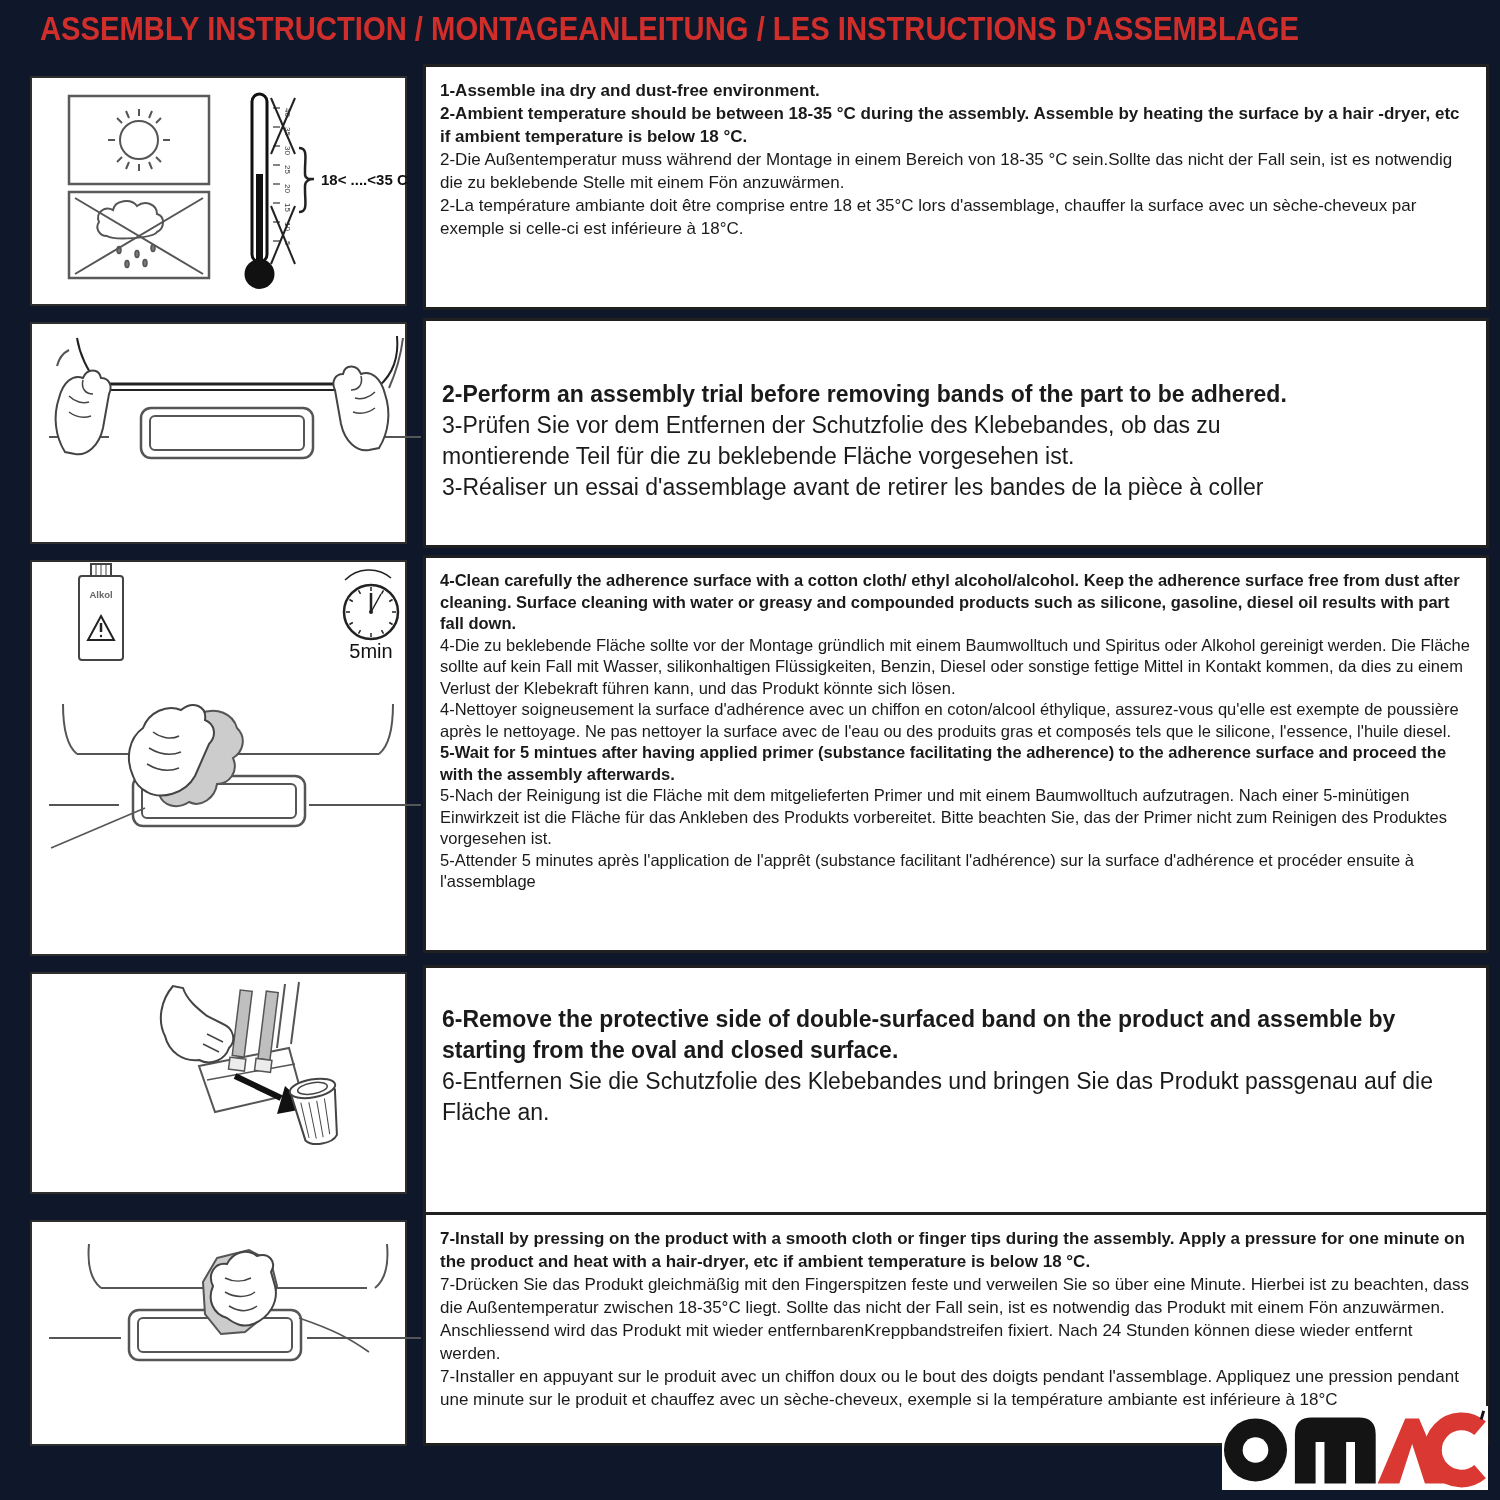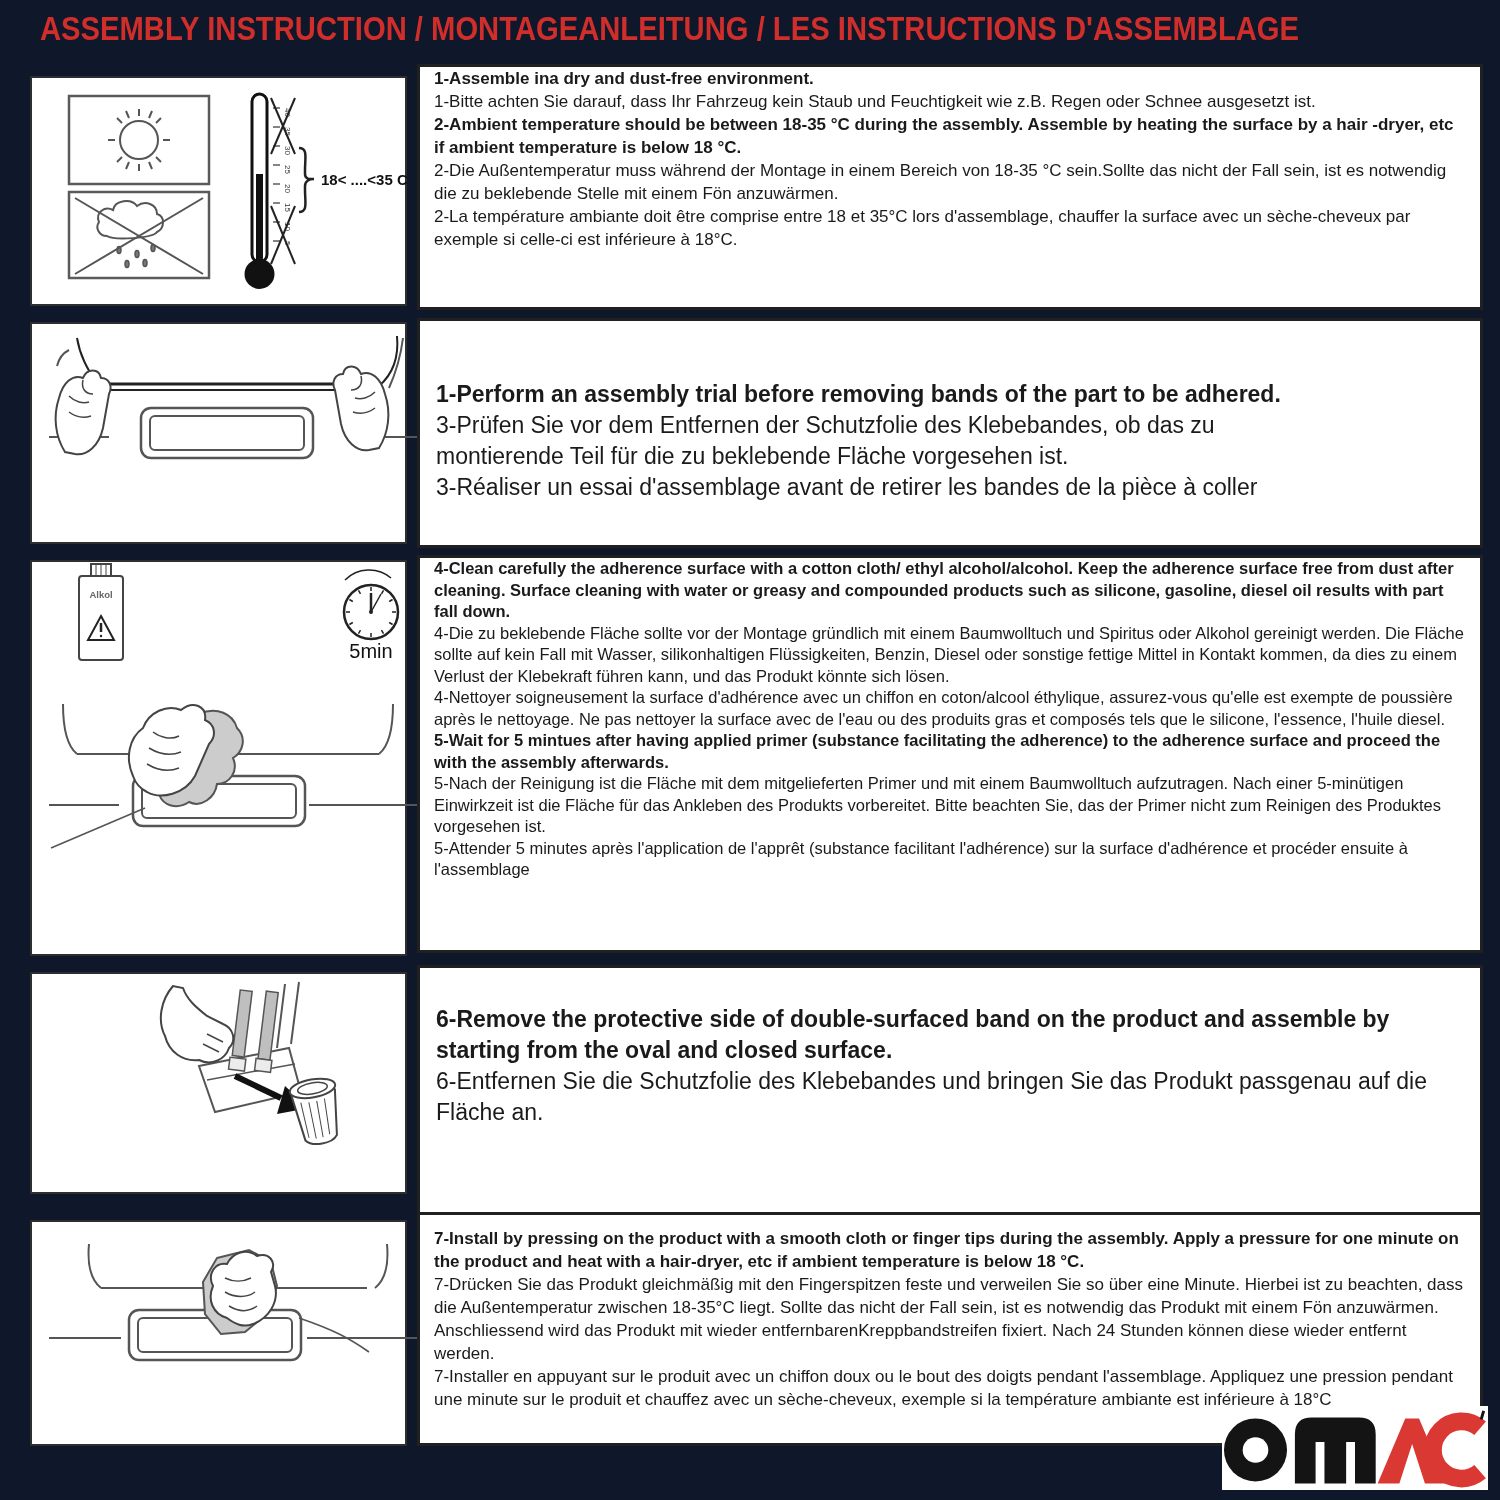--- a/index.html
+++ b/index.html
@@ -7,21 +7,21 @@
     position:relative;width:1500px;height:1500px;background:#0f172a;
     font-family:"Liberation Sans",sans-serif;color:#1a1a1a;overflow:hidden;
   }
   .doc-title{
     position:absolute;left:40px;top:10px;font-size:33px;font-weight:700;
     color:#cf2e2b;white-space:nowrap;letter-spacing:0px;
     transform:scaleX(0.885);transform-origin:left top;
   }
   .panel{position:absolute;background:#fff;border:3px solid #202020;box-sizing:border-box;}
   .panel--left{border-width:2.5px;border-color:#2e2e2e;padding-left:17px;}
-  .txt{padding:0 14px;}
+  .txt{padding:12px 14px;margin-left:6px;}
   .txt p{margin:0;padding:0;}
   .b{font-weight:700;}
   .t-sm{font-size:17px;line-height:23px;}
   .t-xs{font-size:16.5px;line-height:21.5px;}
   .t-lg{font-size:23px;line-height:31px;}
   .gap{margin-top:22px;}
   .gap-xs{margin-top:21px;}
   .pad-r2{padding-top:58px;padding-left:16px;}
   .pad-r4{padding-top:36px;padding-left:16px;}
   .pad-r5{padding-top:12px;}
@@ -100,21 +100,20 @@
             <line x1="246" y1="128" x2="222" y2="186"></line>
         </g>
         <path d="M250,70 C259,70 256,80 256,92 L256,96 C256,102 262,101 265,101 C262,101 256,102 256,108 L256,112 C256,124 259,134 250,134" fill="none" stroke="#222" stroke-width="2.5"></path>
         <text x="272" y="107" font-size="15" font-weight="bold" fill="#111">18&lt; ....&lt;35 C</text>
       </g>
     </svg>
   </div>
 
   <div class="panel txt t-sm" style="left:417px;top:64px;width:1066px;height:246px;">
     <p class="b">1-Assemble ina dry and dust-free environment.</p>
-    <p>1-Bitte achten Sie darauf, dass Ihr Fahrzeug kein Staub und Feuchtigkeit wie z.B. Regen oder Schnee ausgesetzt ist.</p>
     <p class="b gap">2-Ambient temperature should be between 18-35 °C  during the assembly. Assemble by heating the surface by a hair -dryer, etc if ambient temperature is below 18 °C.</p>
     <p>2-Die Außentemperatur muss während der Montage in einem Bereich von 18-35 °C  sein.Sollte das nicht der Fall sein, ist es notwendig die zu beklebende Stelle mit einem Fön anzuwärmen.</p>
     <p>2-La température ambiante doit être comprise entre 18 et 35°C lors d'assemblage, chauffer la surface avec un sèche-cheveux par exemple si celle-ci est inférieure à 18°C.</p>
   </div>
 
   <div class="panel panel--left" style="left:30px;top:322px;width:377px;height:222px;">
     <svg viewBox="0 0 372 217" width="372" height="217">
       <path d="M8,42 C10,34 14,29 20,26" fill="none" stroke="#555" stroke-width="2"></path>
       <path d="M340,64 C348,46 352,30 354,14" fill="none" stroke="#555" stroke-width="2"></path>
       <line x1="0" y1="113" x2="60" y2="113" stroke="#555" stroke-width="2"></line>
@@ -138,21 +137,21 @@
       <g stroke="#444" stroke-width="2" fill="#fff">
         <path d="M330,124 C340,108 342,88 336,70 C332,54 322,46 312,50 C308,40 296,40 294,50 C286,50 282,58 286,66 L292,100 C296,118 308,128 320,126 Z"></path>
         <path d="M326,68 C320,74 312,76 306,74" fill="none" stroke-width="1.5"></path>
         <path d="M326,84 C318,90 310,90 304,88" fill="none" stroke-width="1.5"></path>
         <path d="M312,52 C314,60 310,66 302,66" fill="none" stroke-width="1.5"></path>
       </g>
     </svg>
   </div>
 
   <div class="panel txt t-lg pad-r2" style="left:417px;top:318px;width:1066px;height:230px;">
-    <p class="b">1-Perform an assembly trial before removing bands of the part to be adhered.</p>
+    <p class="b">2-Perform an assembly trial before removing bands of the part to be adhered.</p>
     <p class="maxw-900">3-Prüfen Sie vor dem Entfernen der Schutzfolie des Klebebandes, ob das zu montierende Teil für die zu beklebende Fläche vorgesehen ist.</p>
     <p>3-Réaliser un essai d'assemblage avant de retirer les bandes de la pièce à coller</p>
   </div>
 
   <div class="panel panel--left" style="left:30px;top:560px;width:377px;height:396px;">
     <svg viewBox="0 0 372 391" width="372" height="391">
       <g fill="none" stroke="#444" stroke-width="2">
         <rect x="42" y="2" width="20" height="12"></rect>
         <line x1="47" y1="2" x2="47" y2="14" stroke-width="1"></line>
           <line x1="52" y1="2" x2="52" y2="14" stroke-width="1"></line>

